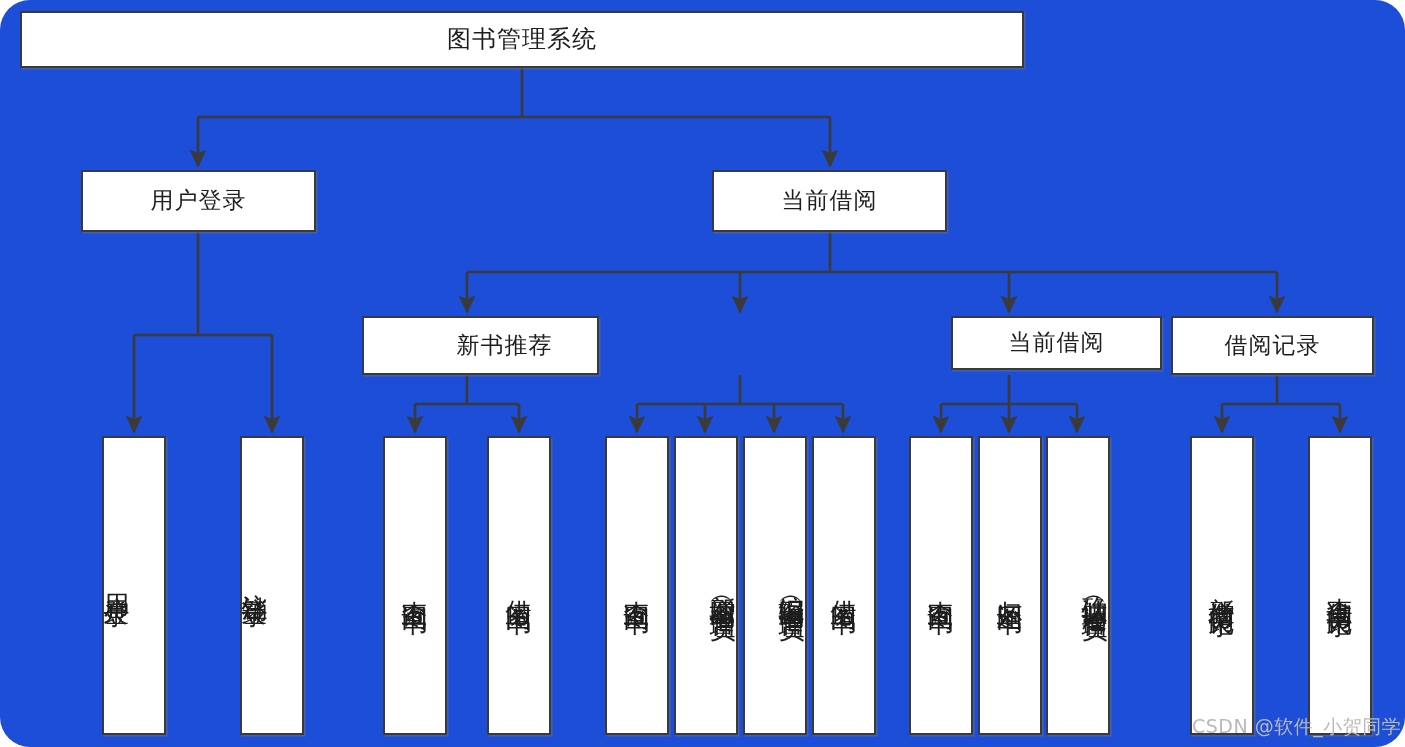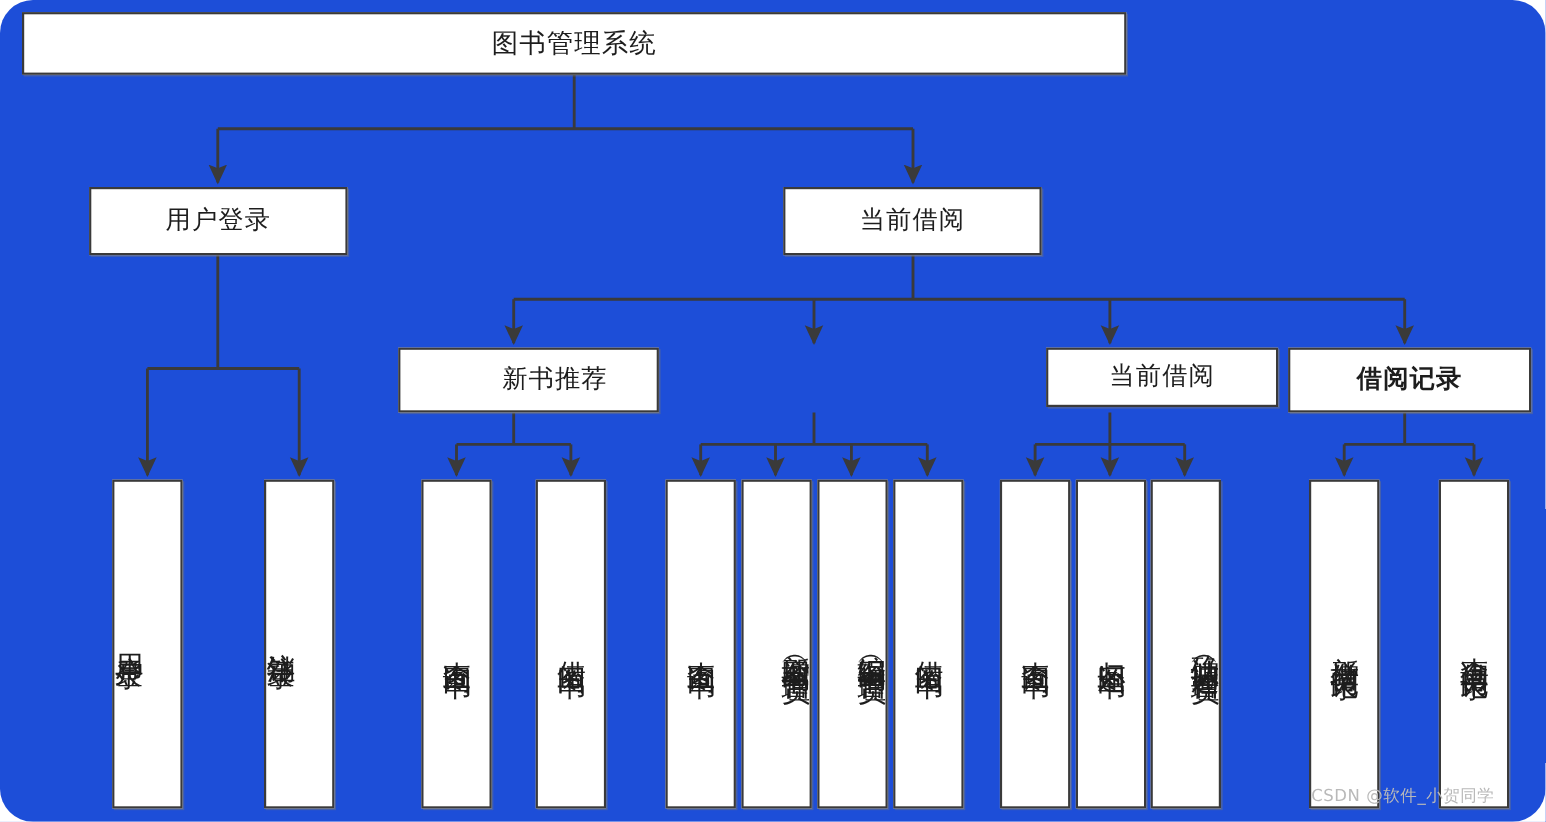--- a/index.html
+++ b/index.html
@@ -70,21 +70,21 @@
     padding-bottom: 14px;
   }
   .node.leaf.align-top {
     align-items: flex-start;
     justify-content: center;
     padding-top: 6px;
   }
   .watermark {
     position: absolute;
     color: #b9b9b9;
-    font-size: 15px;
+    font-size: 19px;
     letter-spacing: 0.5px;
     white-space: nowrap;
     z-index: 5;
     font-family: "DejaVu Sans", "Liberation Sans", sans-serif;
   }
 </style>
 </head>
 <body>
 
 <div id="canvas">
@@ -153,21 +153,21 @@
 
   <div class="node horiz" style="left:362px; top:316px; width:237px; height:59px;padding-left:48px;">
     <span class="label">新书推荐</span>
   </div>
 
 
   <div class="node horiz" style="left:903px; top:316px; width:211px; height:54px;margin-left:48px;">
     <span class="label">当前借阅</span>
   </div>
 
-  <div class="node horiz" style="left:1171px; top:316px; width:221px; height:59px;font-weight:bold;">
+  <div class="node horiz" style="left:1171px; top:316px; width:203px; height:59px;">
     <span class="label">借阅记录</span>
   </div>
 
   <div class="node leaf align-bottom" style="left:102px; top:436px; width:64px; height:299px;">
     <span class="label">用户登录</span>
   </div>
 
   <div class="node leaf align-bottom" style="left:240px; top:436px; width:64px; height:299px;">
     <span class="label">注销登录</span>
   </div>

